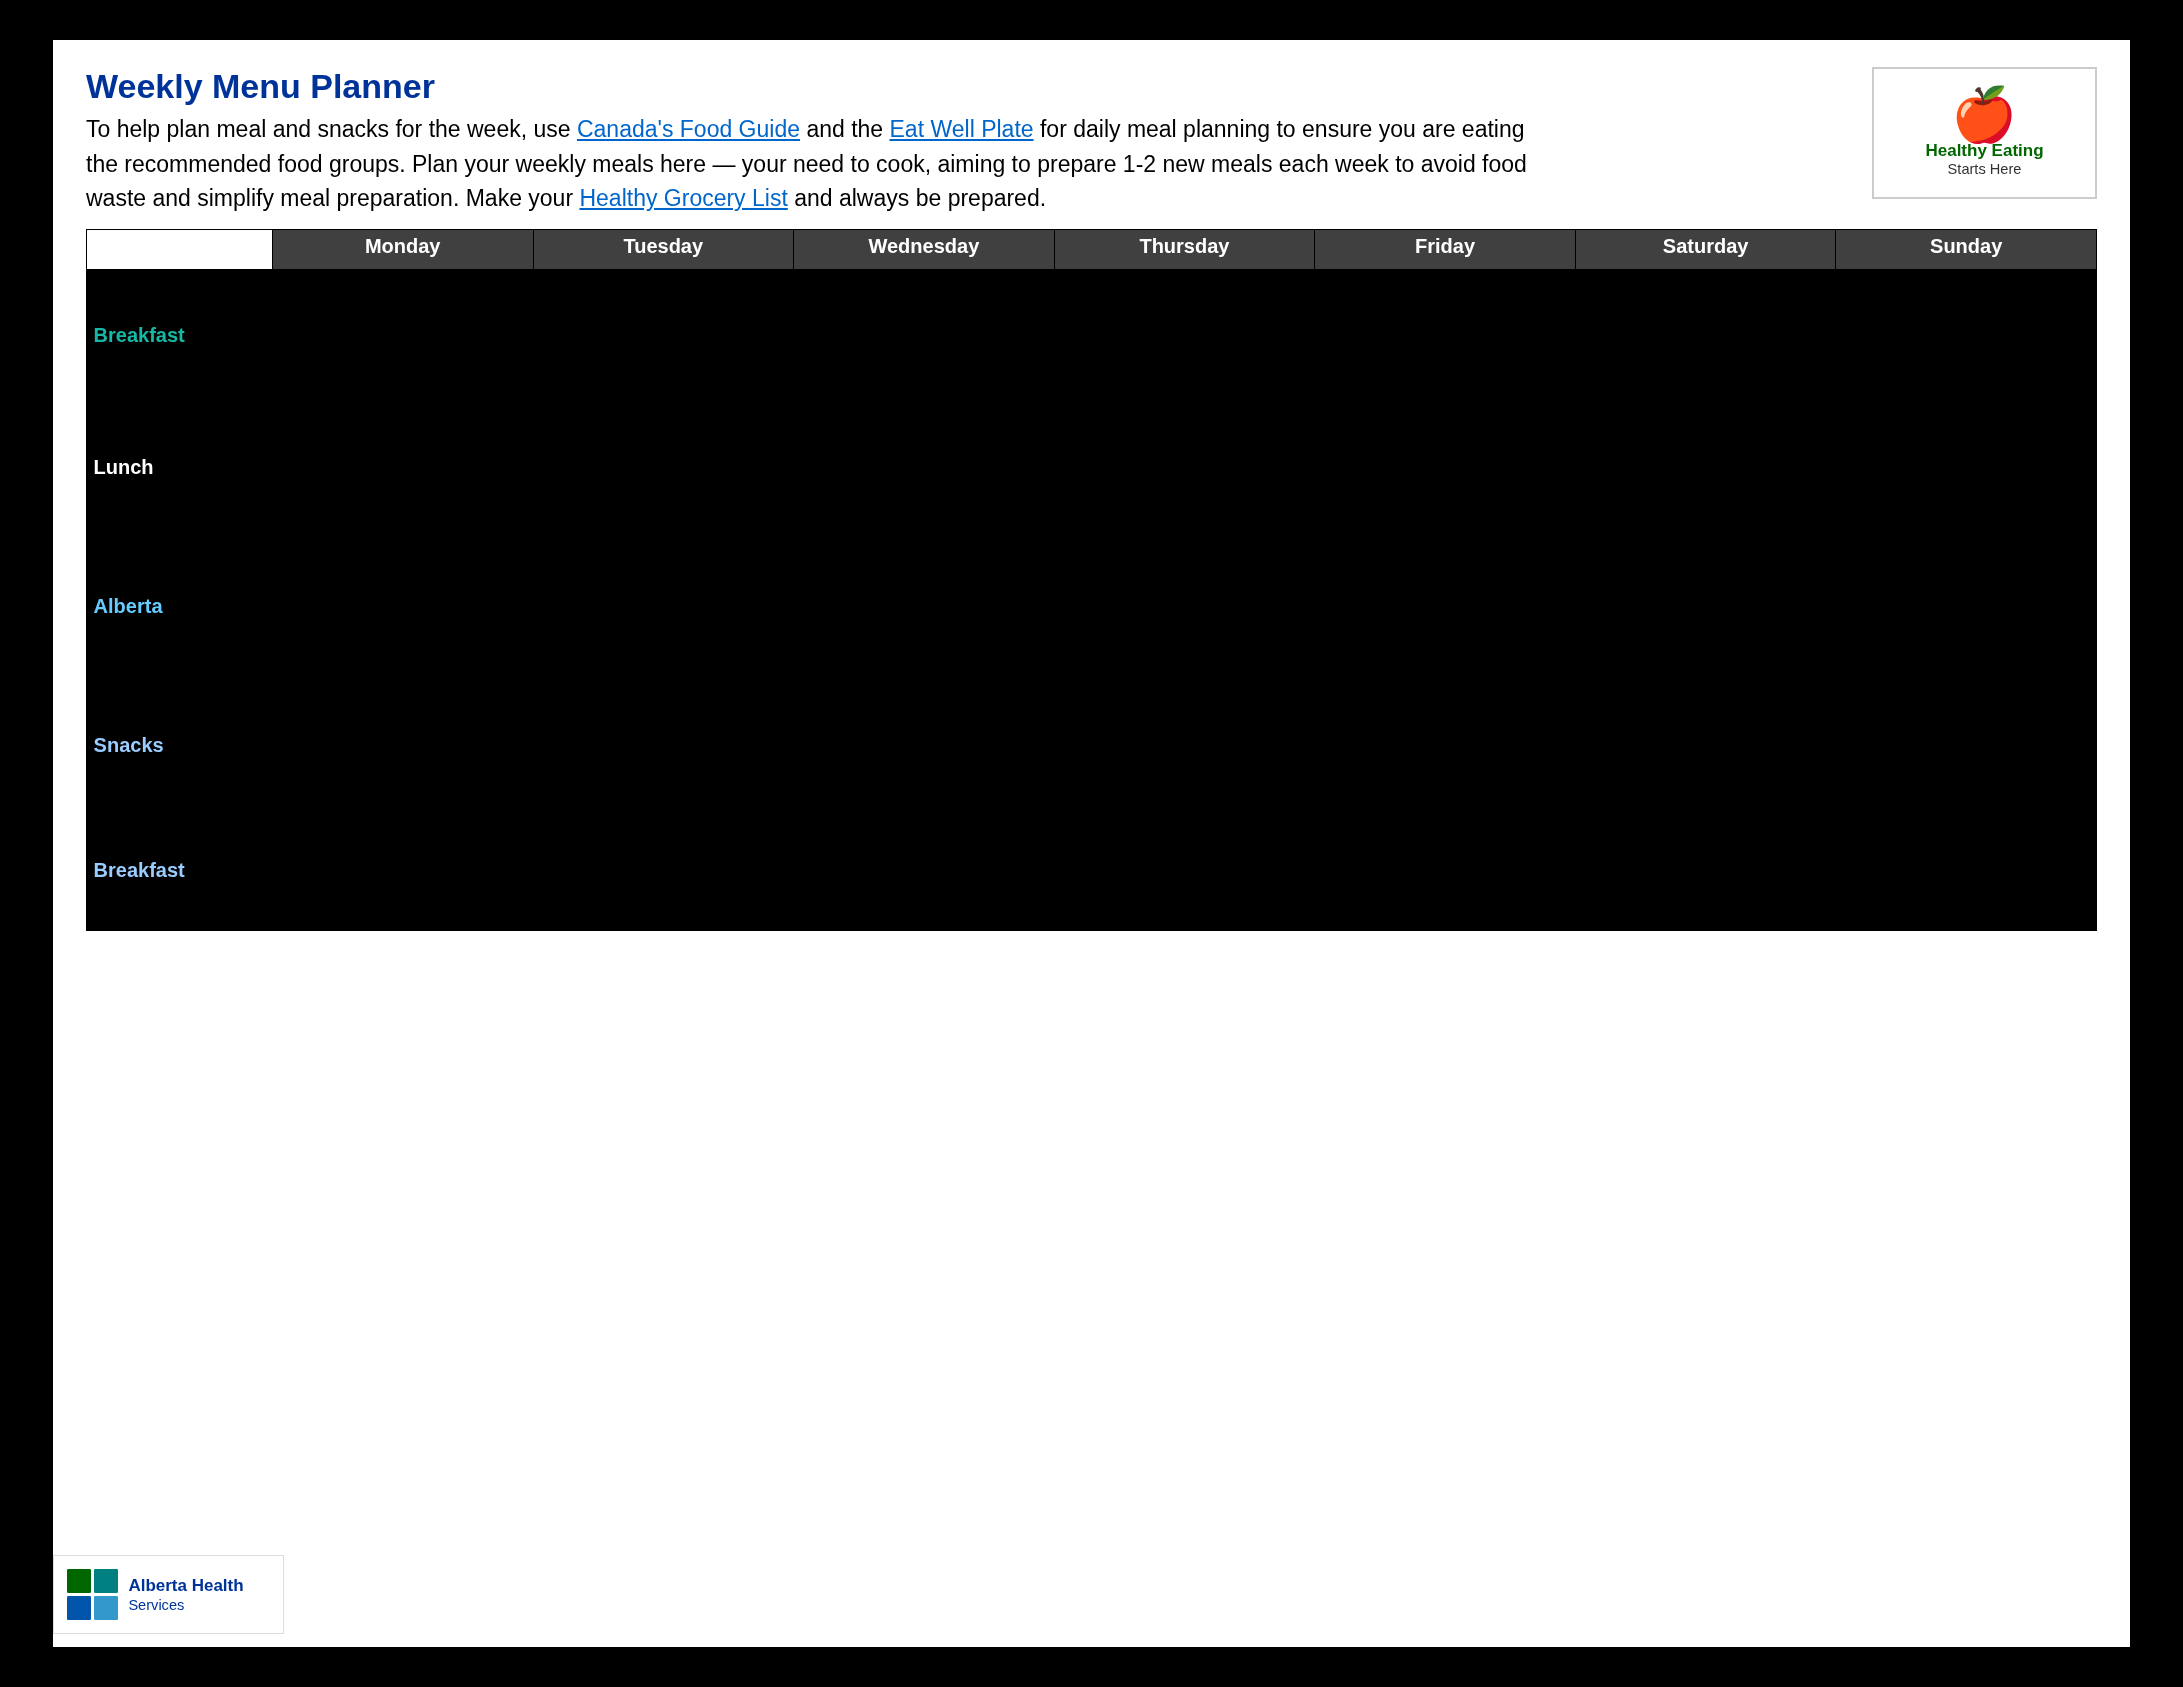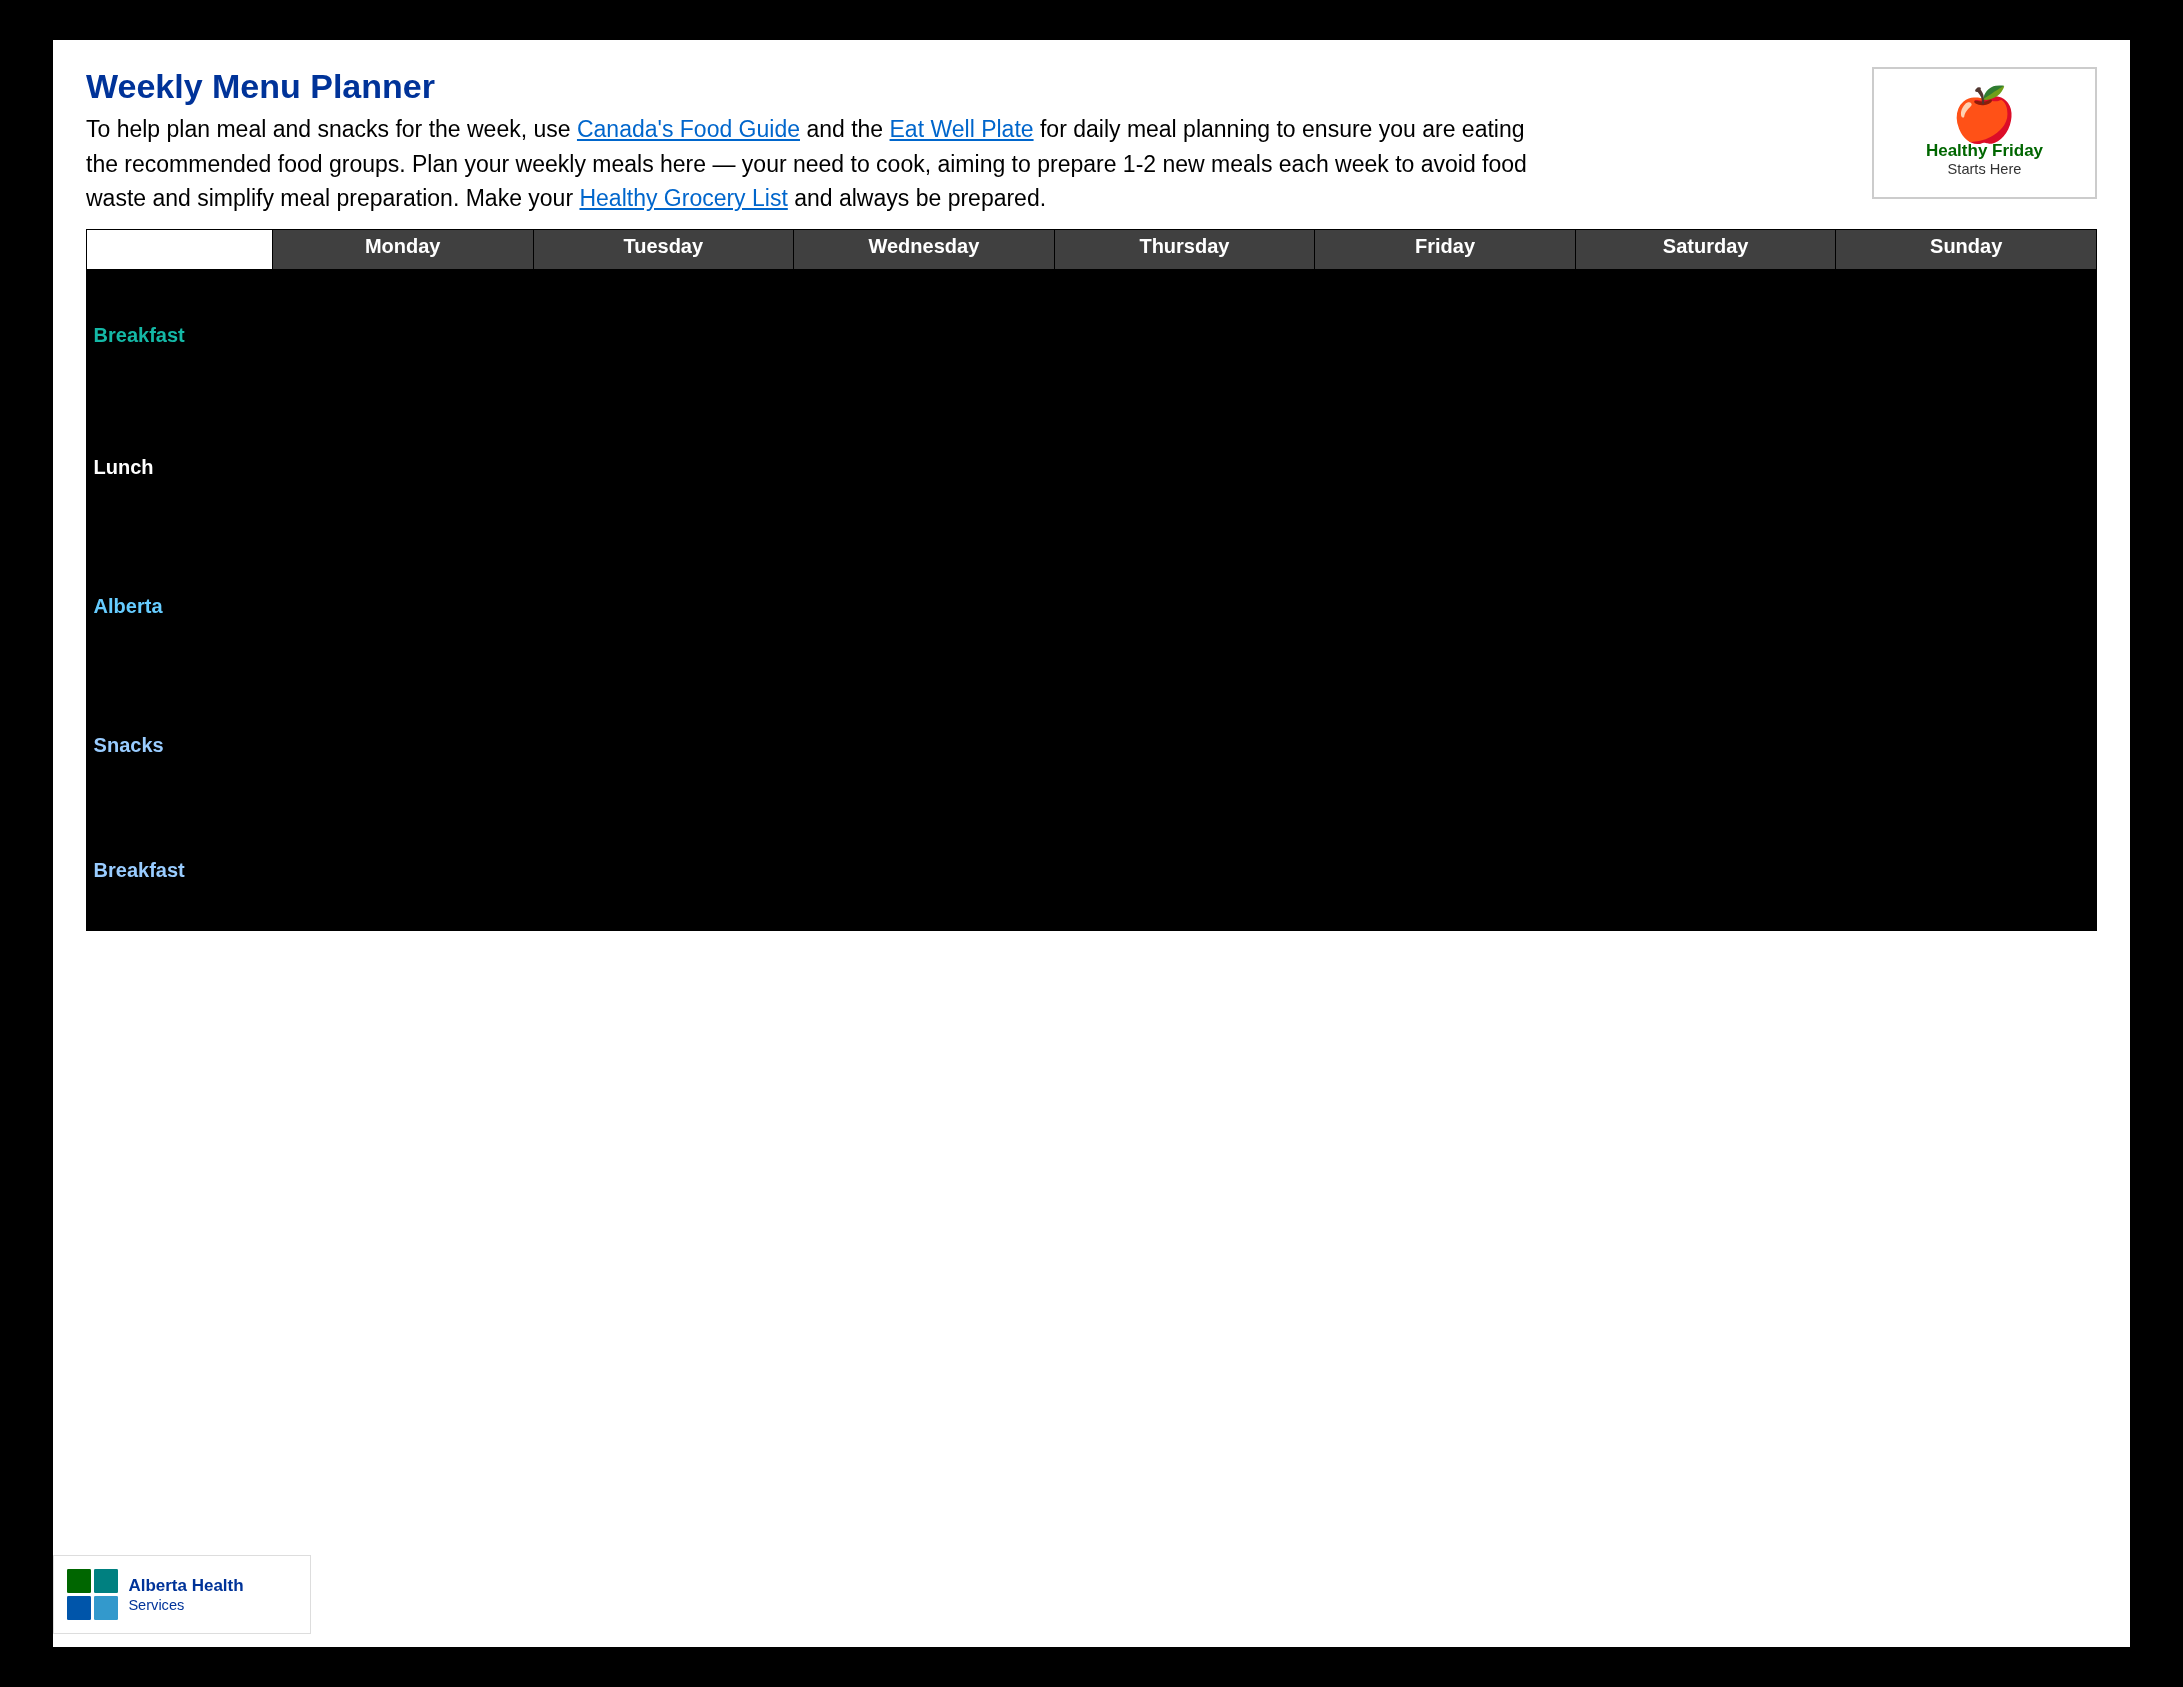--- a/index.html
+++ b/index.html
@@ -132,21 +132,21 @@
       display: flex;
       align-items: center;
       justify-content: space-between;
     }
     .ahs-logo {
       display: flex;
       align-items: center;
       background: #fff;
       border: 1.3px solid #ddd;
       padding: 6.6px 13.2px;
-      width: 258px;
+      width: 231px;
       height: 79px;
     }
     .ahs-squares {
       display: grid;
       grid-template-columns: 1fr 1fr;
       gap: 2.6px;
       margin-right: 10.6px;
       flex-shrink: 0;
     }
     .ahs-sq {
@@ -188,21 +188,21 @@
         <a href="#">Eat Well Plate</a>
         for daily meal planning to ensure you are eating the recommended food groups. Plan your weekly meals here — your need to cook, aiming to prepare 1-2 new meals each week to avoid food waste and simplify meal
         preparation. Make your
         <a href="#">Healthy Grocery List</a>
         and always be prepared.
       </div>
     </div>
     <div class="logo-area">
       <div class="logo-box">
         <div style="font-size:53px; color:#cc0000; line-height:1;">🍎</div>
-        <div class="logo-text-healthy">Healthy Friday</div>
+        <div class="logo-text-healthy">Healthy Eating</div>
         <div class="logo-text-starts">Starts Here</div>
       </div>
     </div>
   </div>
 
   <table class="planner-table">
     <thead>
       <tr>
         <th class="empty-header" style="background:#fff; border:1.3px solid #000;"></th>
         <th>Monday</th>

